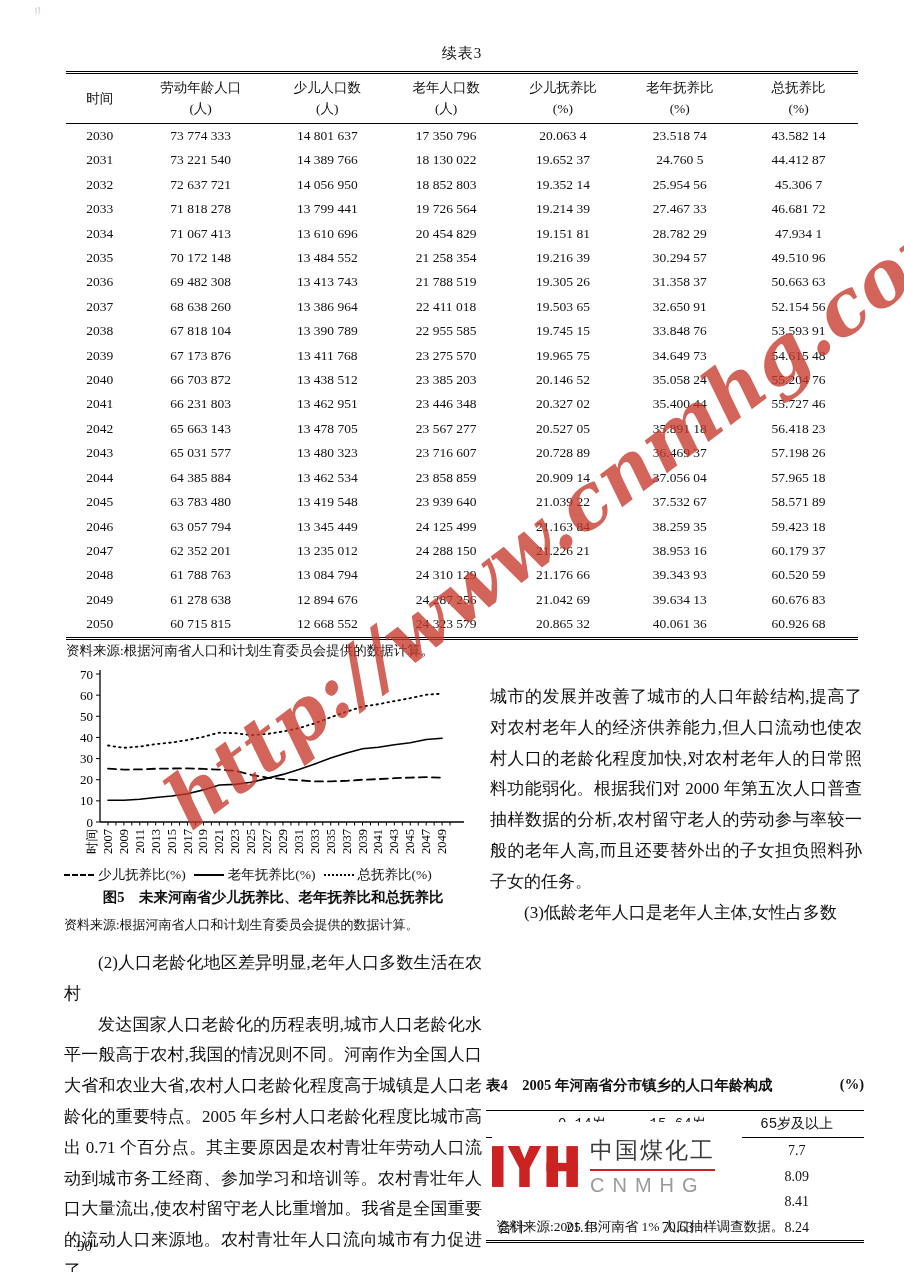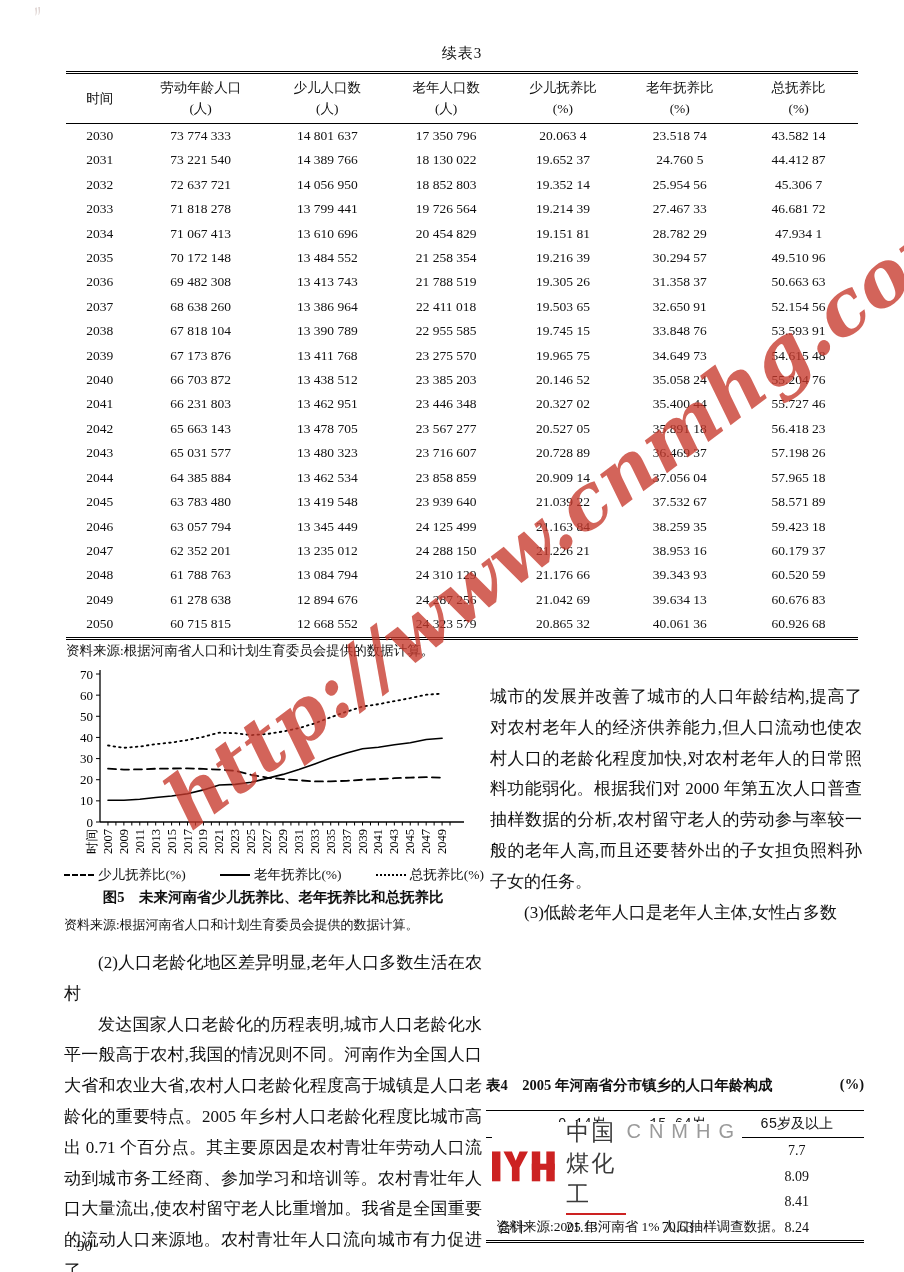--- a/index.html
+++ b/index.html
@@ -16,21 +16,21 @@
   #table3 thead th{font-weight:normal;padding:3px 0 4px;line-height:21px;vertical-align:middle;}
   #table3 tbody{border-bottom:3px double #000;}
   #table3 td{text-align:center;line-height:24.4px;padding:0;white-space:nowrap;}
   #table3 col.c0{width:8.5%}#table3 col.c1{width:17%}#table3 col.c2{width:15%}
   #table3 col.c3{width:15%}#table3 col.c4{width:14.5%}#table3 col.c5{width:15%}#table3 col.c6{width:15%}
   #t3-source{position:absolute;left:66px;top:642px;font-size:13.5px;}
 
   
   #chart-block{position:absolute;left:64px;top:664px;width:420px;}
   #chart-svg{display:block;}
-  #legend-row{display:flex;justify-content:space-between;gap:27px;font-size:13.5px;margin-top:2px;
+  #legend-row{display:flex;justify-content:flex-start;gap:8px;font-size:13.5px;margin-top:2px;
               font-family:"Liberation Serif",serif;white-space:nowrap;}
   .leg-item{display:flex;align-items:center;gap:4px;}
   .leg-sample{display:inline-block;width:30px;height:0;}
   .leg-dashed{border-top:2px dashed #000;}
   .leg-solid{border-top:2px solid #000;}
   .leg-dotted{border-top:2px dotted #000;}
   #fig-caption{position:absolute;left:66px;top:888px;width:414px;text-align:center;
                font-weight:bold;font-size:14.5px;}
   #fig-source{position:absolute;left:64px;top:916px;width:418px;font-size:13px;}
 
@@ -46,21 +46,21 @@
   #table4{font-size:14px;}
   #table4 thead tr{border-top:1.5px solid #000;border-bottom:1.2px solid #000;font-family:Liberation Mono, monospace;}
   #table4 thead th{font-weight:normal;padding:4px 0;}
   #table4 tbody{border-bottom:3px double #000;}
   #table4 td{text-align:center;line-height:25.5px;padding:0;margin-top:18px;}
   #t4-source{position:absolute;left:496px;top:1218px;font-size:13.5px;}
 
   
   #logo{position:absolute;left:492px;top:1122px;width:250px;height:88px;background:#fff;
         display:flex;align-items:center;gap:10px;}
-  #logo-text{display:flex;flex-direction:row;}
+  #logo-text{display:flex;flex-direction:column;}
   #logo-cn{font-size:23px;color:#3a3a3a;letter-spacing:2px;border-bottom:2px solid #cc2222;
            padding-bottom:3px;font-family:"Liberation Sans",sans-serif;}
   #logo-en{font-size:20px;color:#9a9a9a;letter-spacing:8px;margin-top:3px;
            font-family:"Liberation Sans",sans-serif;}
 
   
   #page-number{position:absolute;left:72px;top:1238px;font-size:15px;}
   #watermark{position:absolute;left:200px;top:762px;font-size:76px;line-height:82px;
              font-style:italic;font-weight:bold;font-family:"DejaVu Serif",serif;
              color:rgba(198,56,44,0.78);white-space:nowrap;transform-origin:0 100%;

